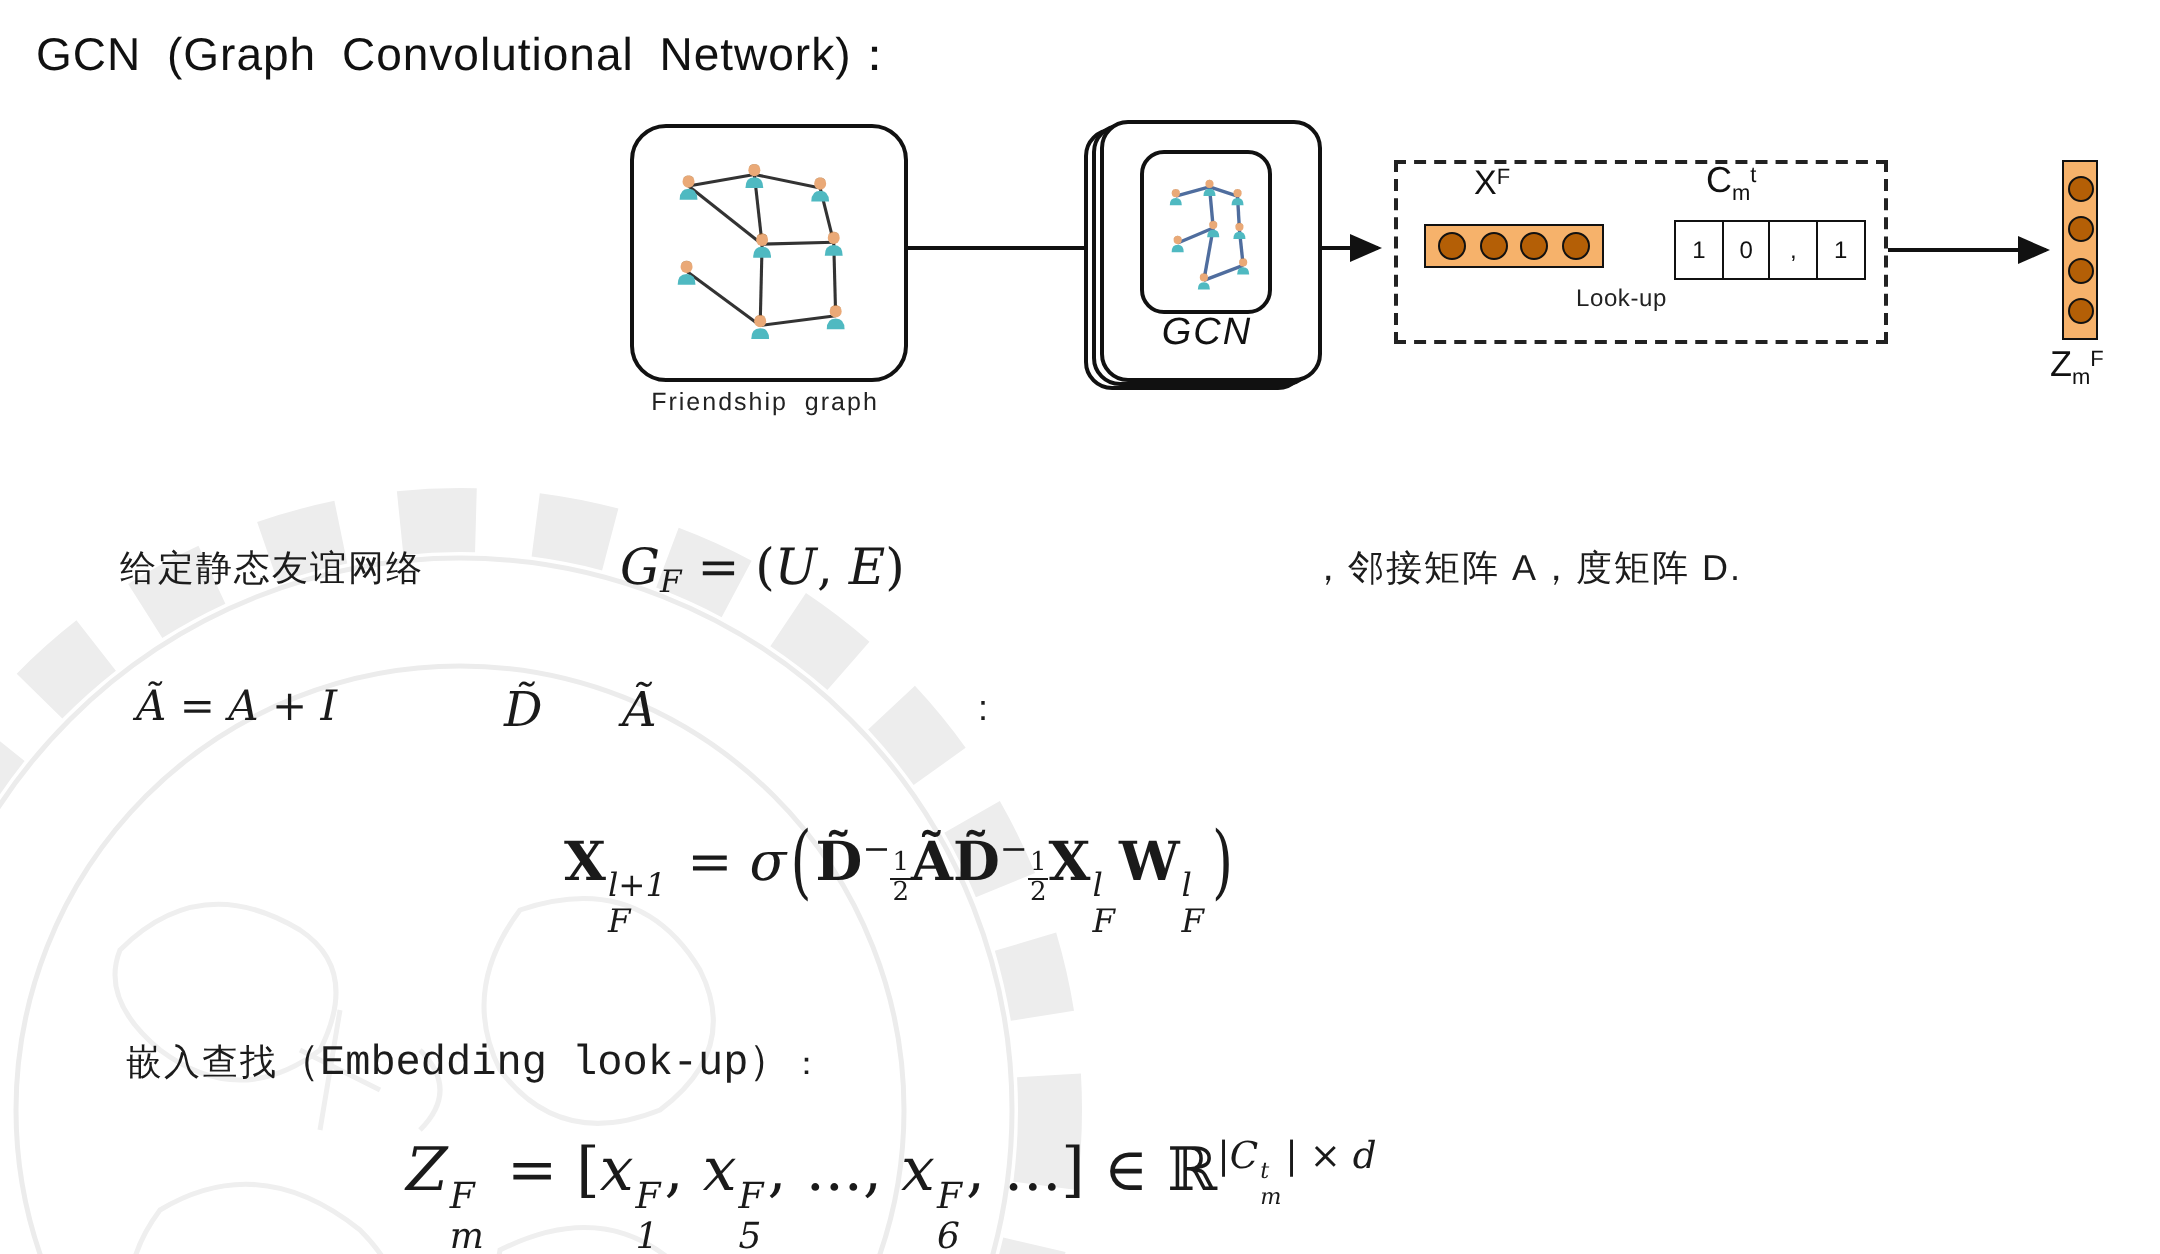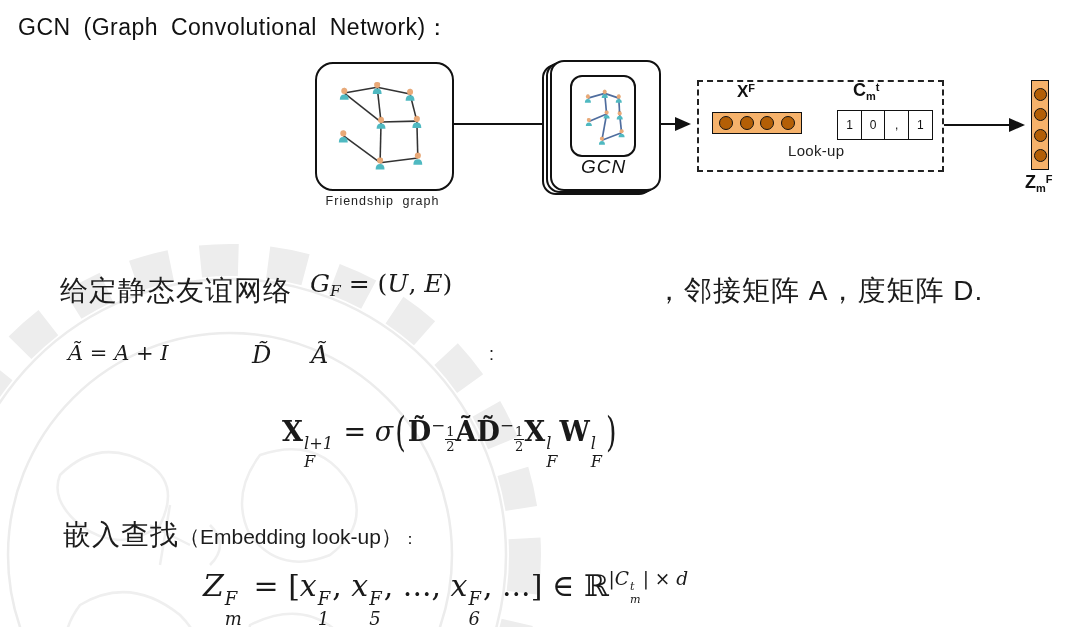--- a/index.html
+++ b/index.html
@@ -20,38 +20,38 @@
   .fbox{position:absolute;left:315px;top:7px;width:135px;height:125px;border:2px solid #111;
         border-radius:18px;background:#fff;}
   .flabel{position:absolute;left:300px;top:139px;width:165px;text-align:center;
           font-size:12.5px;letter-spacing:1px;word-spacing:4px;color:#222;}
   .card{position:absolute;width:107px;height:127px;border:2px solid #111;border-radius:14px;background:#fff;}
   .inner{position:absolute;left:570px;top:20px;width:62px;height:78px;border:2px solid #111;
          border-radius:12px;background:#fff;}
   .gcnlabel{position:absolute;left:550px;top:101px;width:107px;text-align:center;
             font-size:19px;letter-spacing:1px;color:#111;font-style:italic;}
   .dashed{position:absolute;left:697px;top:25px;width:243px;height:88px;border:2px dashed #222;background:#fff;}
-  .dlabel{position:absolute;font-weight:bold;color:#111;}
+  .dlabel{position:absolute;font-weight:normal;color:#111;}
   .dlabel sup{font-size:11px;vertical-align:5px;}
   .dlabel sub{font-size:11px;vertical-align:-4px;}
   .bar{position:absolute;left:712px;top:57px;width:90px;height:22px;background:#f6b26b;
        border:1.5px solid #111;display:flex;align-items:center;justify-content:space-evenly;box-sizing:border-box;}
   .dot{width:14px;height:14px;border-radius:50%;background:#b45f06;border:1.6px solid #111;box-sizing:border-box;}
   .cells{position:absolute;left:837px;top:55px;display:flex;}
   .cell{width:25px;height:30px;border:1.4px solid #111;margin-left:-1.4px;background:#fff;
         display:flex;align-items:center;justify-content:center;font-size:12px;color:#111;box-sizing:border-box;}
   .cell:first-child{margin-left:0;}
-  .lookup{position:absolute;left:788px;top:87px;font-size:15px;color:#222;letter-spacing:0.3px;}
+  .lookup{position:absolute;left:788px;top:87px;font-size:12px;color:#222;letter-spacing:0.3px;}
   .zbar{position:absolute;left:1031px;top:25px;width:18px;height:90px;background:#f6b26b;
         border:1.5px solid #111;display:flex;flex-direction:column;align-items:center;
         justify-content:space-evenly;box-sizing:border-box;}
   .zdot{width:13px;height:13px;border-radius:50%;background:#b45f06;border:1.6px solid #111;box-sizing:border-box;}
 
   
-  .cn{font-size:28px;font-weight:500;color:#1c1c1c;letter-spacing:1px;}
+  .cn{font-size:18px;font-weight:500;color:#1c1c1c;letter-spacing:1px;}
   .math{font-family:"DejaVu Serif","Liberation Serif",serif;color:#1a1a1a;white-space:nowrap;}
   .tk-i{font-style:italic;}
   .tk-b{font-weight:bold;}
   .tk-sup{font-size:62%;position:relative;top:-0.6em;}
   .tk-sub{font-size:62%;position:relative;top:0.25em;}
   .tk-ss{display:inline-flex;flex-direction:column;font-size:60%;line-height:1.1;
          vertical-align:-0.5em;font-style:italic;text-align:left;margin:0 2px 0 1px;}
   .tk-fr{display:inline-flex;flex-direction:column;font-size:78%;line-height:1.05;
          vertical-align:-0.4em;text-align:center;font-style:normal;}
   .tk-fr span:first-child{border-bottom:1px solid #1a1a1a;padding:0 1px;}
@@ -197,21 +197,21 @@
           <span>1</span>
           <span>2</span>
         </span></span><span class="tk-b">X</span><span class="tk-ss">
         <span>l</span>
         <span>F</span>
       </span><span class="tk-b">W</span><span class="tk-ss">
         <span>l</span>
         <span>F</span>
       </span><span class="tk-big">)</span></div>
 
-  <div class="abs embedrow" style="left:63px;top:516px;z-index:2;">
+  <div class="abs embedrow" style="left:63px;top:516px;z-index:2;font-family:Liberation Mono, monospace;">
     <span class="cn">嵌入查找</span>
     <span class="cn" style="letter-spacing:0;font-size:21px;">（Embedding look-up）</span>
     <span class="cn" style="font-size:16px;">：</span>
   </div>
 
   <div class="abs math" style="left:203px;top:568px;font-size:30px;z-index:2;"><span class="tk-i">Z</span><span class="tk-ss">
         <span>F</span>
         <span>m</span>
       </span><span class="tk-t"> = [</span><span class="tk-i">x</span><span class="tk-ss">
         <span>F</span>

